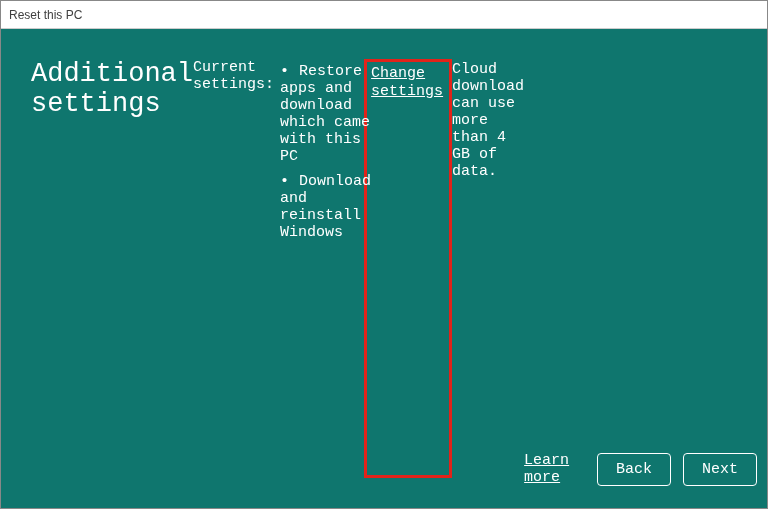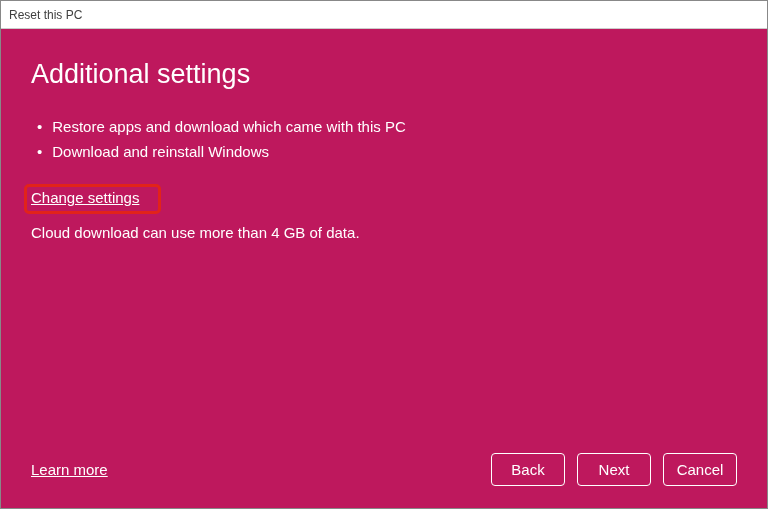--- a/index.html
+++ b/index.html
@@ -25,26 +25,27 @@
       background: #fff;
       border-bottom: 1px solid #ccc;
       padding: 4px 8px;
       font-size: 12px;
       color: #404040;
       display: flex;
       align-items: center;
     }
     .content {
       flex: 1;
-      background: #be185d;
+      background: #0f766e;
       color: #fff;
       padding: 30px 30px 22px 30px;
       display: flex;
-      flex-direction: column;
+      flex-direction: row;
       position: relative;
+      font-family: Liberation Mono, monospace;
     }
     .page-title {
       font-size: 27px;
       font-weight: 350;
       margin-bottom: 24px;
     }
     .subtitle {
       font-size: 15px;
       font-weight: 400;
       margin-bottom: 8px;
@@ -59,26 +60,25 @@
       padding: 4px 0 4px 6px;
       position: relative;
     }
     .settings-list li::before {
       content: "•";
       margin-right: 10px;
     }
     .change-settings-wrap {
       display: inline-block;
       border: 3px solid #e2231a;
-      padding: 2px 19px 4px 4px;
+      padding: 2px 6px 4px 4px;
       margin-left: -7px;
       margin-bottom: 8px;
-      border-radius: 5px;
+      border-radius: 0;
       width: fit-content;
-      margin-top: 8px;
     }
     .change-settings-link {
       color: #fff;
       text-decoration: underline;
       font-size: 15px;
       cursor: pointer;
     }
     .note {
       font-size: 15px;
       font-weight: 400;
@@ -116,20 +116,21 @@
   </style>
 </head>
 <body>
 
 <div class="window">
   <div class="titlebar">
     <span>Reset this PC</span>
   </div>
   <div class="content">
     <h1 class="page-title">Additional settings</h1>
+    <div class="subtitle">Current settings:</div>
     <ul class="settings-list">
       <li><span>Restore apps and download which came with this PC</span></li>
       <li><span>Download and reinstall Windows</span></li>
     </ul>
     <div class="change-settings-wrap">
       <a class="change-settings-link">Change settings</a>
     </div>
     <div class="note">Cloud download can use more than 4 GB of data.</div>
     <div class="footer">
       <a class="learn-more">Learn more</a>

